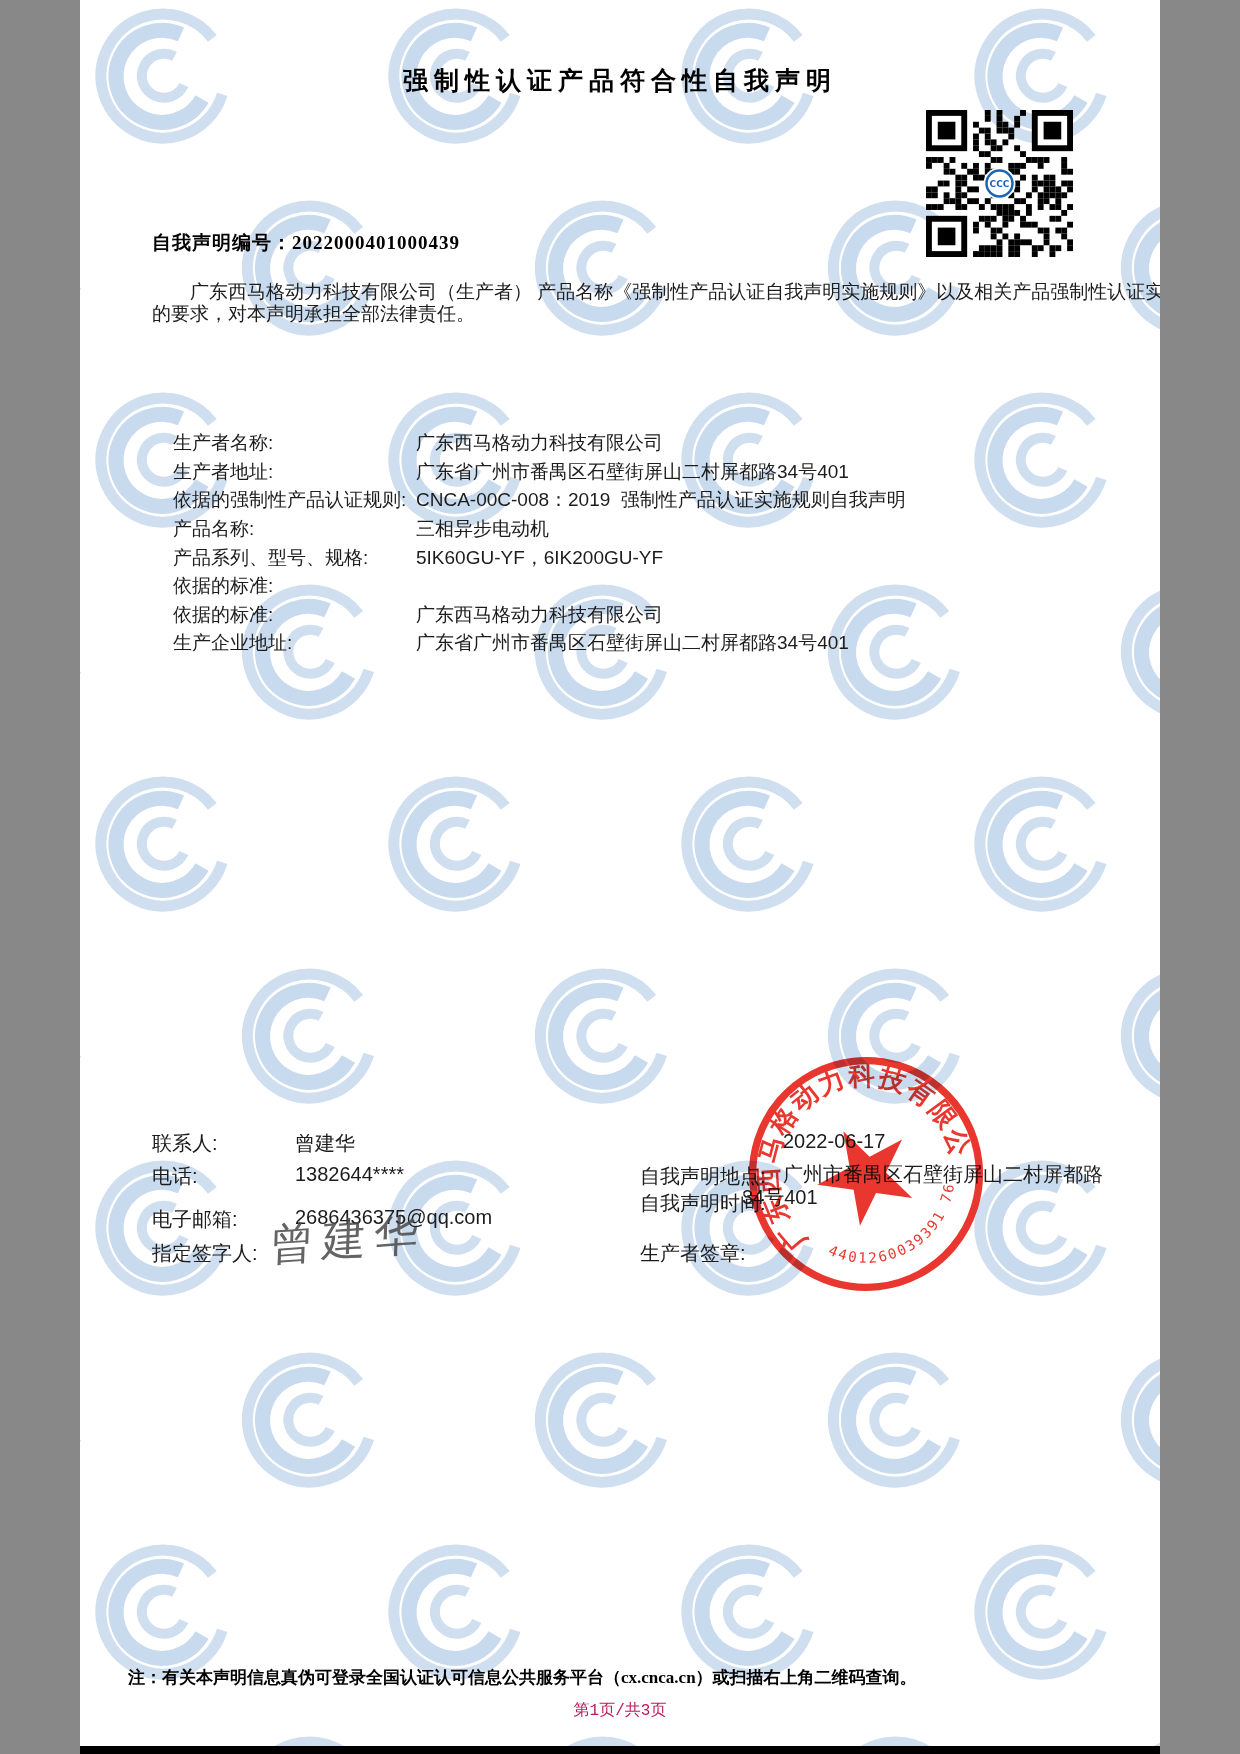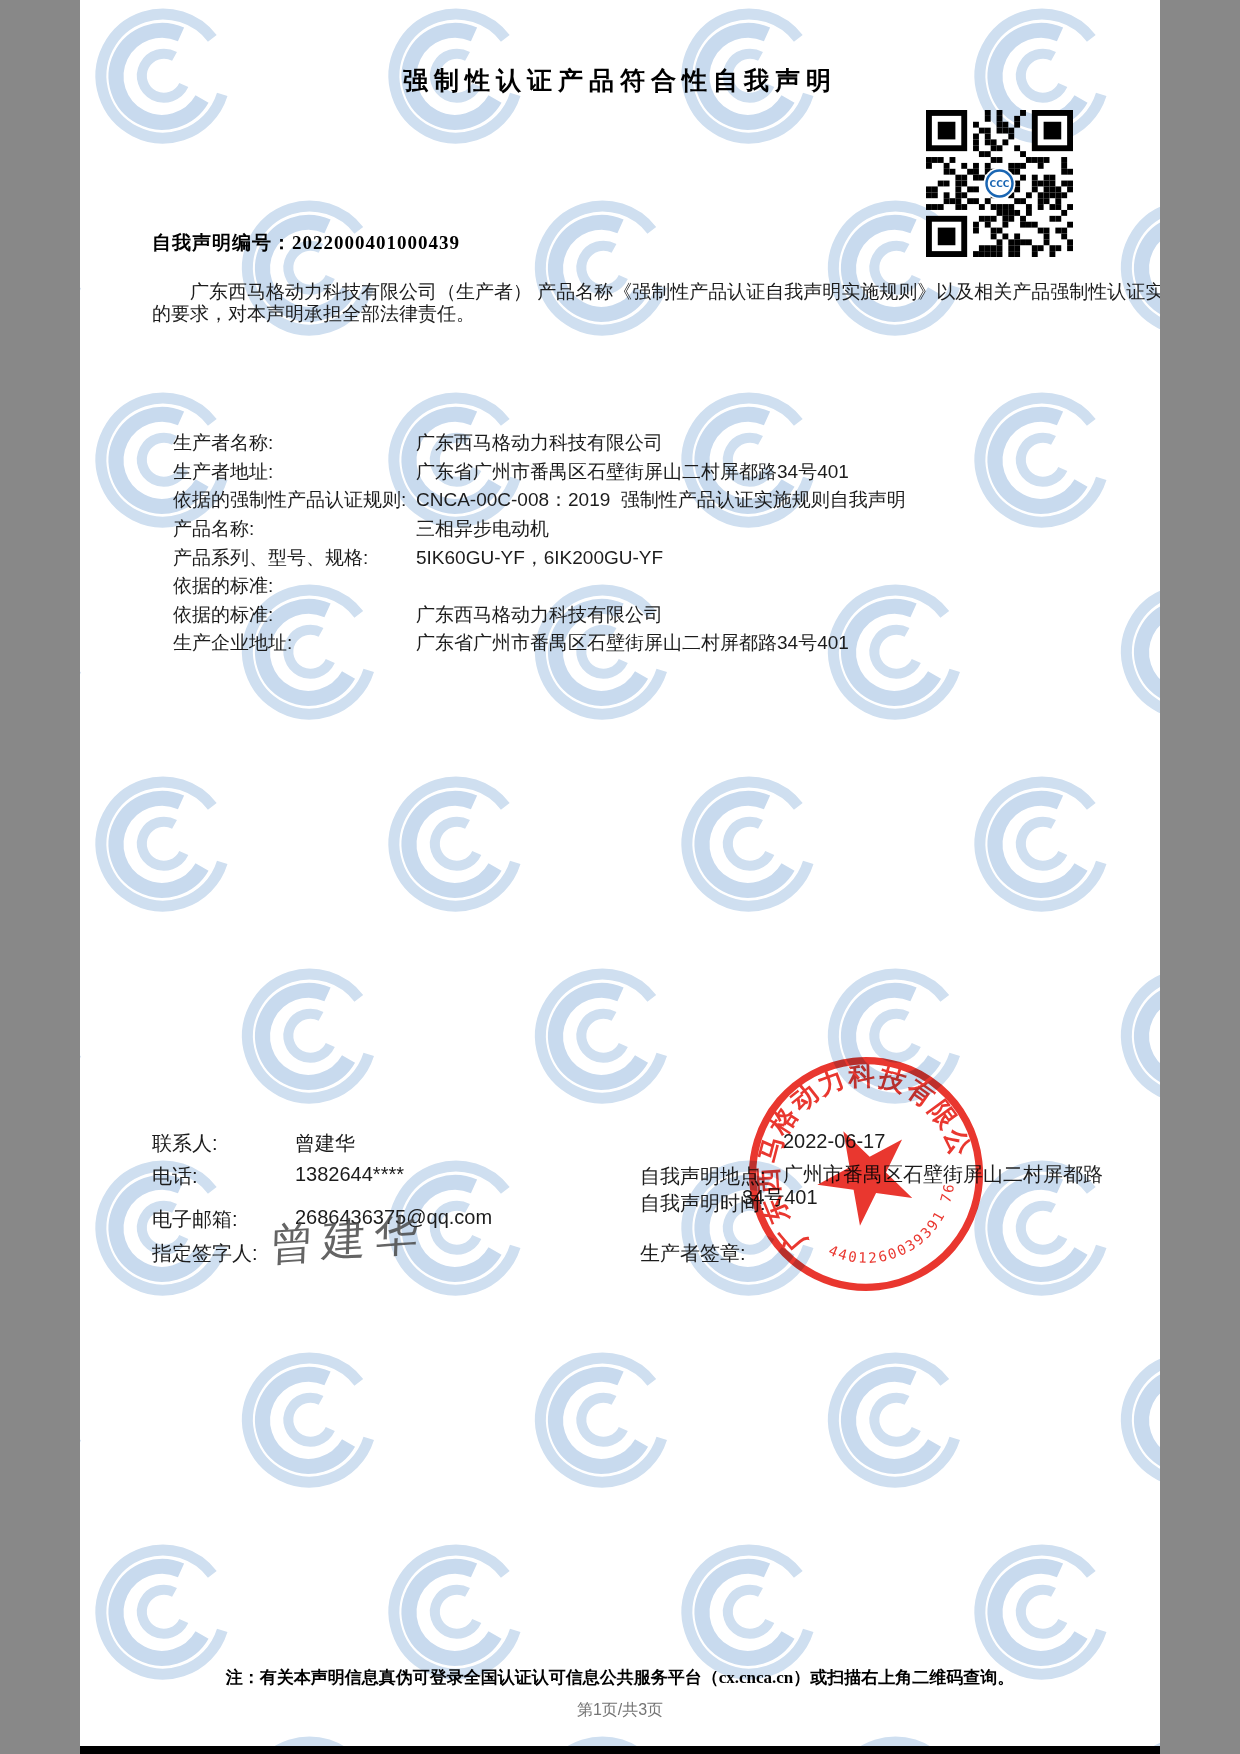--- a/index.html
+++ b/index.html
@@ -35,26 +35,26 @@
     position:absolute;left:190px;top:1210px;font-family:"Liberation Serif",serif;
     font-size:44px;color:#4a4a4a;transform:rotate(-4deg) skewX(-6deg);letter-spacing:8px;opacity:.85;
   }
   .stamp{
     position:absolute;left:660px;top:1048px;width:252px;height:252px;
     transform:rotate(-28deg);mix-blend-mode:multiply;opacity:.93;
   }
   .seal-company{font-family:"Liberation Serif",serif;font-size:25px;font-weight:bold;letter-spacing:2px;}
   .seal-number{font-family:"DejaVu Sans Mono",monospace;font-size:13.5px;letter-spacing:2px;}
   .footer-note{
-    position:absolute;left:0;right:0;top:1666px;text-align:center;
-    font-family:"Liberation Serif",serif;font-weight:bold;font-size:17px;color:#000;
+    position:absolute;left:0;right:0;top:1666px;text-align:left;
+    font-family:"Liberation Serif",serif;font-weight:bold;font-size:17px;color:#000;padding-left:48px;
   }
   .page-number{
     position:absolute;left:0;right:0;top:1700px;text-align:center;
-    font-family:Liberation Sans, sans-serif;font-size:16px;color:#737373;
+    font-family:Liberation Mono, monospace;font-size:16px;color:#be185d;
   }
   .bottom-bar{position:absolute;left:0;right:0;bottom:0;height:8px;background:#000;}
 </style>
 </head>
 <body>
 
 <div class="page">
 
   <svg class="watermark" width="1240" height="1754">
     <defs>

